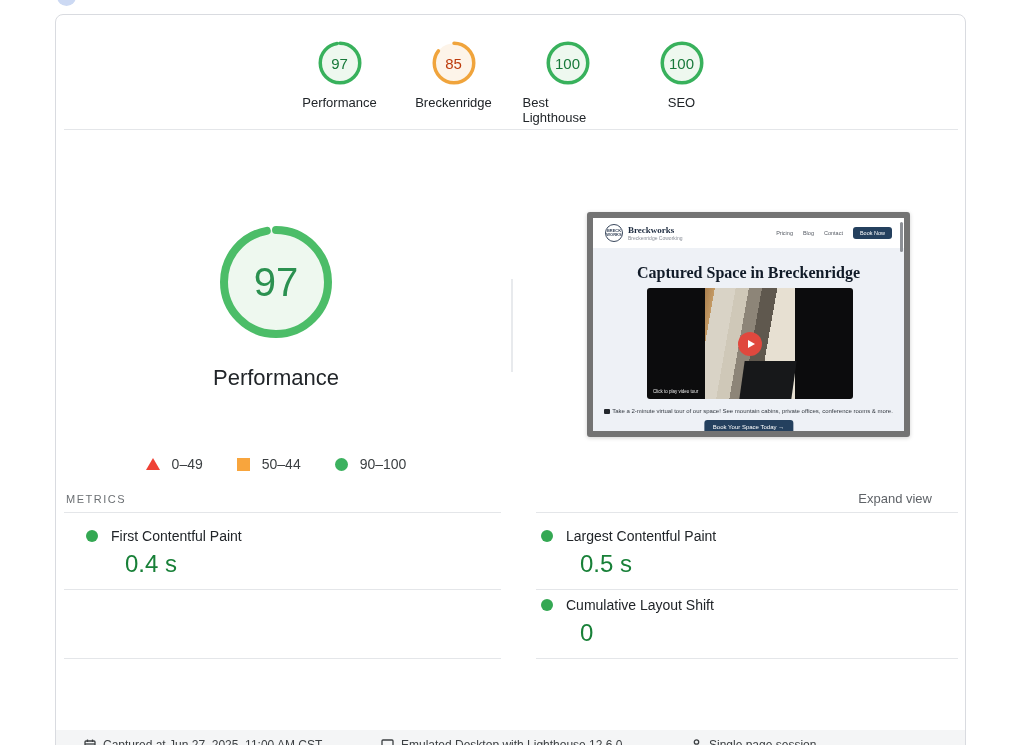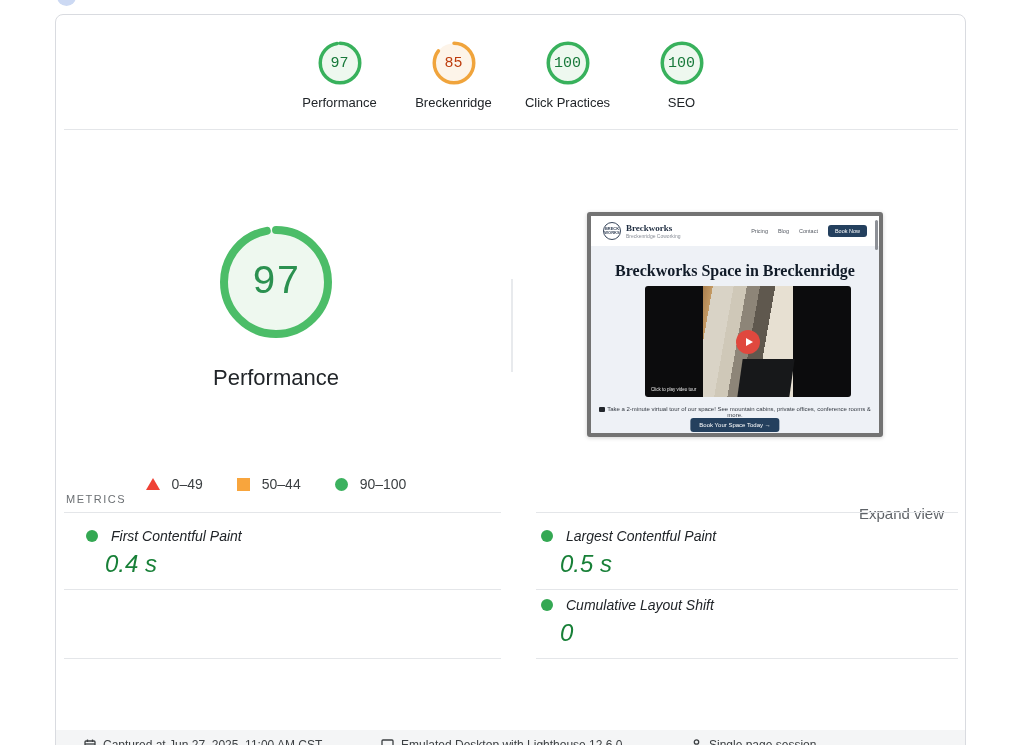--- a/index.html
+++ b/index.html
@@ -20,51 +20,51 @@
 
   
   .scores-row { position:absolute; top:26px; left:0; width:100%;
     display:flex; justify-content:center; gap:24px; }
   .score-chip { width:90px; display:flex; flex-direction:column; align-items:center; cursor:pointer; }
   .score-chip__label { margin-top:10px; font-size:13px; color:#212529; }
 
   .gauge { position:relative; }
   .gauge svg { display:block; }
   .gauge__num { position:absolute; inset:0; display:flex; align-items:center; justify-content:center;
-    font-family:Liberation Mono, monospace; }
+    font-family:Liberation Sans, sans-serif; }
   .gauge-sm { width:44px; height:44px; }
   .gauge-sm .gauge__num { font-size:15px; }
   .gauge-lg { width:116px; height:116px; }
   .gauge-lg .gauge__num { font-size:40px; }
 
   .divider-h { position:absolute; height:1px; background:#e4e6e9; }
   .div-top { top:114px; left:8px; width:894px; }
 
   
   .main-gauge-wrap { position:absolute; left:162px; top:209px; }
   .main-title { position:absolute; top:350px; left:0; width:440px; text-align:center;
     font-size:22px; color:#212529; }
   .disclaimer { position:absolute; top:386px; left:50px; width:340px; text-align:center;
     font-size:13px; line-height:19px; color:#474a4d; }
   .disclaimer a { color:#4273f5; text-decoration:none; cursor:pointer; }
 
   .v-div { position:absolute; left:455px; top:264px; width:2px; height:93px; background:#e8eaed; }
 
   .legend { position:absolute; top:441px; left:0; width:440px;
     display:flex; justify-content:center; align-items:center; gap:34px;
-    font-size:14px; color:#3c4043;margin-top:20px; }
+    font-size:14px; color:#3c4043; }
   .legend__item { display:flex; align-items:center; gap:12px; }
   .shape-tri { width:0; height:0; border-left:7px solid transparent; border-right:7px solid transparent;
     border-bottom:12px solid #ef4135; }
   .shape-sq { width:13px; height:13px; background:#f8a53d; }
   .shape-dot { width:13px; height:13px; border-radius:50%; background:#3cb15f; }
 
   
-  .preview { position:absolute; left:531px; top:197px; width:296px; height:225px;
-    background:#fff; border:4px solid #737373; border-radius:3px;
+  .preview { position:absolute; left:531px; top:197px; width:323px; height:225px;
+    background:#fff; border:6px solid #737373; border-radius:3px;
     box-shadow:0 1px 4px rgba(0,0,0,.18); overflow:hidden; font-family:"Liberation Sans",sans-serif; }
   .pv-header { position:absolute; top:0; left:0; right:0; height:30px; background:#fff;
     display:flex; align-items:center; padding:0 12px; }
   .pv-logo { width:18px; height:18px; border:1px solid #39475c; border-radius:50%;
     display:flex; align-items:center; justify-content:center; font-size:4px; font-weight:bold;
     color:#39475c; text-align:center; line-height:4px; flex:none; }
   .pv-brandcol { margin-left:5px; }
   .pv-brand { font-family:"Liberation Serif", serif; font-weight:bold; font-size:9px; color:#1d2b3f; }
   .pv-brandsub { font-size:5px; color:#8a8f98; }
   .pv-nav { margin-left:auto; display:flex; align-items:center; gap:10px; }
@@ -90,34 +90,34 @@
     border-radius:1px; margin-right:2px; vertical-align:middle; }
   .pv-cta { position:absolute; top:172px; left:50%; transform:translateX(-50%);
     background:#24405e; color:#fff; font-size:6px; padding:4px 9px; border-radius:3px; white-space:nowrap; }
   .pv-scrollbar { position:absolute; right:1px; top:4px; width:3px; height:30px;
     background:#8d9096; border-radius:2px; }
 
   
   .metrics-head { position:absolute; top:476px; left:8px; right:17px; height:18px; }
   .metrics-title { position:absolute; left:2px; top:2px; font-size:11px; letter-spacing:1.5px;
     color:#6b6f73; }
-  .expand-view { position:absolute; right:4px; top:0; font-size:15px; color:#5f6368; cursor:pointer;margin-top:14px; }
+  .expand-view { position:absolute; right:16px; top:0; font-size:13px; color:#5f6368; cursor:pointer; }
 
   .div-col-left1 { top:497px; left:8px; width:437px; }
   .div-col-right1 { top:497px; left:480px; width:422px; }
   .div-col-left2 { top:574px; left:8px; width:437px; }
   .div-col-right2 { top:574px; left:480px; width:422px; }
   .div-col-left3 { top:643px; left:8px; width:437px; }
   .div-col-right3 { top:643px; left:480px; width:422px; }
 
-  .metric { position:absolute;font-style:italic; }
+  .metric { position:absolute; }
   .metric__row { display:flex; align-items:center; gap:13px; }
   .metric__dot { width:12px; height:12px; border-radius:50%; background:#34a853; flex:none; }
   .metric__name { font-size:14px; color:#212529; }
-  .metric__value { margin-left:19px; margin-top:6px; font-size:24px; color:#188038; }
+  .metric__value { margin-left:39px; margin-top:6px; font-size:24px; color:#188038; }
 
   
   .report-footer { position:absolute; top:715px; left:0; width:100%; height:45px;
     background:#f4f5f6; }
   .rf-item { position:absolute; top:8px; display:flex; align-items:flex-start; gap:7px;
     font-size:12px; color:#3c4043; }
   .rf-item svg { flex:none; margin-top:1px; }
   .rf-1 { left:28px; } .rf-2 { left:325px; } .rf-3 { left:635px; }
 </style>
 </head>
@@ -150,21 +150,21 @@
         <div class="score-chip__label">Breckenridge</div>
       </div>
       <div class="score-chip">
         <div class="gauge gauge-sm">
             <svg width="44" height="44" viewBox="0 0 44 44">
     <circle cx="22" cy="22" r="19.75" fill="#eef8ef"></circle>
     <circle cx="22" cy="22" r="19.75" fill="none" stroke="#38b15c" stroke-width="3.5" transform="rotate(-90 22 22)"></circle>
   </svg>
           <div class="gauge__num" style="color: rgb(23, 121, 58);">100</div>
         </div>
-        <div class="score-chip__label">Click Practices</div>
+        <div class="score-chip__label">Best Lighthouse</div>
       </div>
       <div class="score-chip">
         <div class="gauge gauge-sm">
             <svg width="44" height="44" viewBox="0 0 44 44">
     <circle cx="22" cy="22" r="19.75" fill="#eef8ef"></circle>
     <circle cx="22" cy="22" r="19.75" fill="none" stroke="#38b15c" stroke-width="3.5" transform="rotate(-90 22 22)"></circle>
   </svg>
           <div class="gauge__num" style="color: rgb(23, 121, 58);">100</div>
         </div>
         <div class="score-chip__label">SEO</div>
@@ -208,21 +208,21 @@
           <div class="pv-brandsub">Breckenridge Coworking</div>
         </div>
         <div class="pv-nav">
           <span class="pv-navlink">Pricing</span>
           <span class="pv-navlink">Blog</span>
           <span class="pv-navlink">Contact</span>
           <span class="pv-booknow">Book Now</span>
         </div>
       </div>
       <div class="pv-hero">
-        <div class="pv-h1">Breckworks Space in Breckenridge</div>
+        <div class="pv-h1">Captured Space in Breckenridge</div>
         <div class="pv-video">
           <div class="pv-video__content"></div>
           <div class="pv-video__dark"></div>
           <div class="pv-play">
               <div class="pv-play__tri"></div>
             </div>
           <div class="pv-video__overlay">Click to play video tour</div>
         </div>
         <div class="pv-caption"><span class="pv-caption__icon"></span><span>Take a 2-minute virtual tour of our space! See mountain cabins, private offices, conference rooms &amp; more.</span></div>
         <div class="pv-cta">Book Your Space Today →</div>

